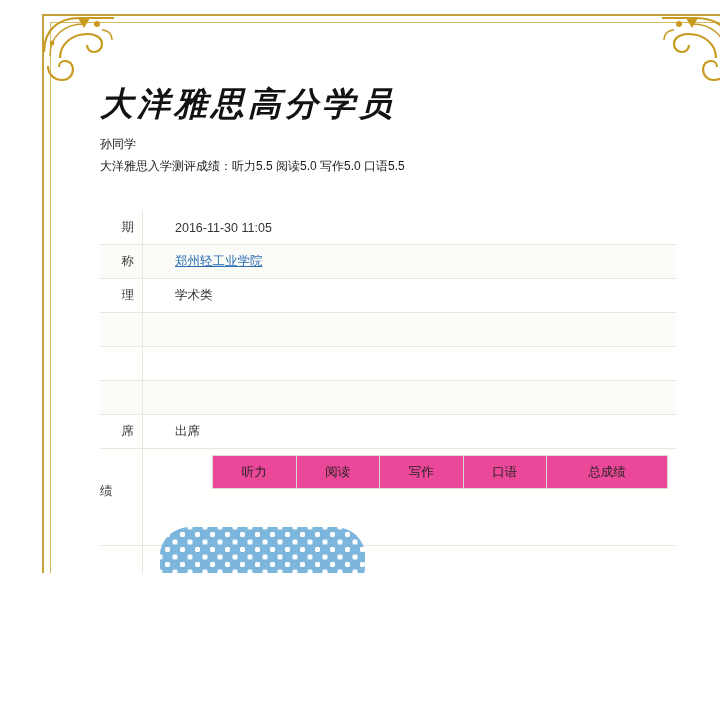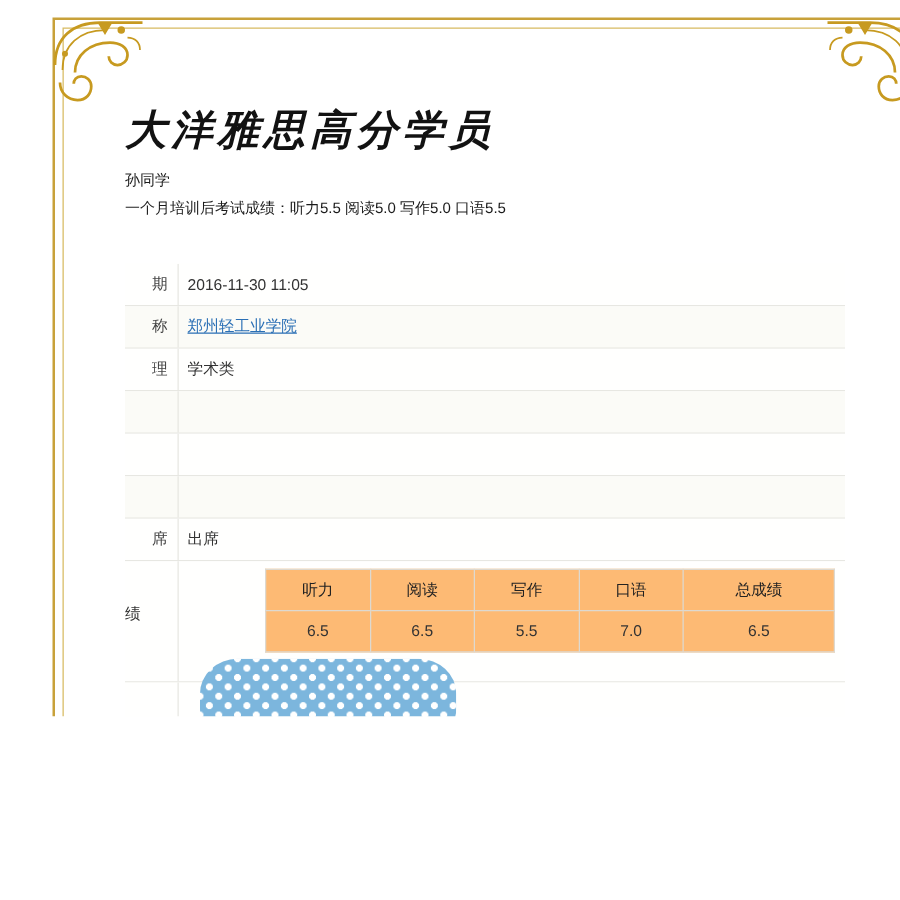--- a/index.html
+++ b/index.html
@@ -97,21 +97,21 @@
     color: #444;
     font-size: 12.5px;
     flex: none;
     text-align: right;
     padding-right: 8px;
     box-sizing: border-box;
     overflow: hidden;
     white-space: nowrap;
   }
   .row .val {
-    padding-left: 8px;
+    padding-left: 33px;
     color: #333;
     white-space: nowrap;
   }
   .row .val.link { color: #2a6fb5; text-decoration: underline; font-family: Liberation Serif, serif; }
   .vline {
     position: absolute;
     left: 42px;
     top: 0;
     bottom: 0;
     width: 1px;
@@ -138,21 +138,21 @@
   .score-wrap {
     position: absolute;
     left: 42px;
     top: 0;
     right: 0;
   }
   .scores {
     margin: 6px 0 0 70px;
     border-collapse: collapse;
     width: 456px;
-    background: #fdba74;
+    background: #ec4899;
   }
   .scores td {
     border: 1px solid #ddd9d0;
     height: 30px;
     text-align: center;
     font-size: 12.5px;
     color: #333;
   }
   .scores tr.head td { color: #222; }
 </style>
@@ -185,21 +185,21 @@
       <path d="M38 6 L44 16 L50 6" fill="#c79a20" stroke="none"></path>
       <circle cx="57" cy="12" r="3" fill="#c79a20" stroke="none"></circle>
       <circle cx="12" cy="31" r="2.4" fill="#c79a20" stroke="none"></circle>
       <path d="M62 18 C68 18 72 22 72 28" stroke-width="1.4"></path>
     </svg>
   </div>
 
   <div class="title">大洋雅思高分学员</div>
   <div class="intro">
     <div>孙同学</div>
-    <div>一个月培训后考试成绩：听力5.5  阅读5.0  写作5.0  口语5.5</div>
+    <div>大洋雅思入学测评成绩：听力5.5  阅读5.0  写作5.0  口语5.5</div>
   </div>
 
   <div class="shot">
 
     <div class="row">
       <div class="vline"></div>
       <div class="lbl">期</div>
       <div class="val">2016-11-30 11:05</div>
     </div>
 
@@ -245,27 +245,20 @@
       <div class="score-wrap">
         <table class="scores">
           <tbody>
               <tr class="head">
             <td>听力</td>
             <td>阅读</td>
             <td>写作</td>
             <td>口语</td>
             <td>总成绩</td>
           </tr>
-          <tr>
-            <td>6.5</td>
-            <td>6.5</td>
-            <td>5.5</td>
-            <td>7.0</td>
-            <td>6.5</td>
-          </tr>
         </tbody>
           </table>
       </div>
     </div>
 
     <div style="position:relative; height:128px; background:#fffffe;">
       <div class="vline"></div>
     </div>
 
     <div class="redact"></div>

